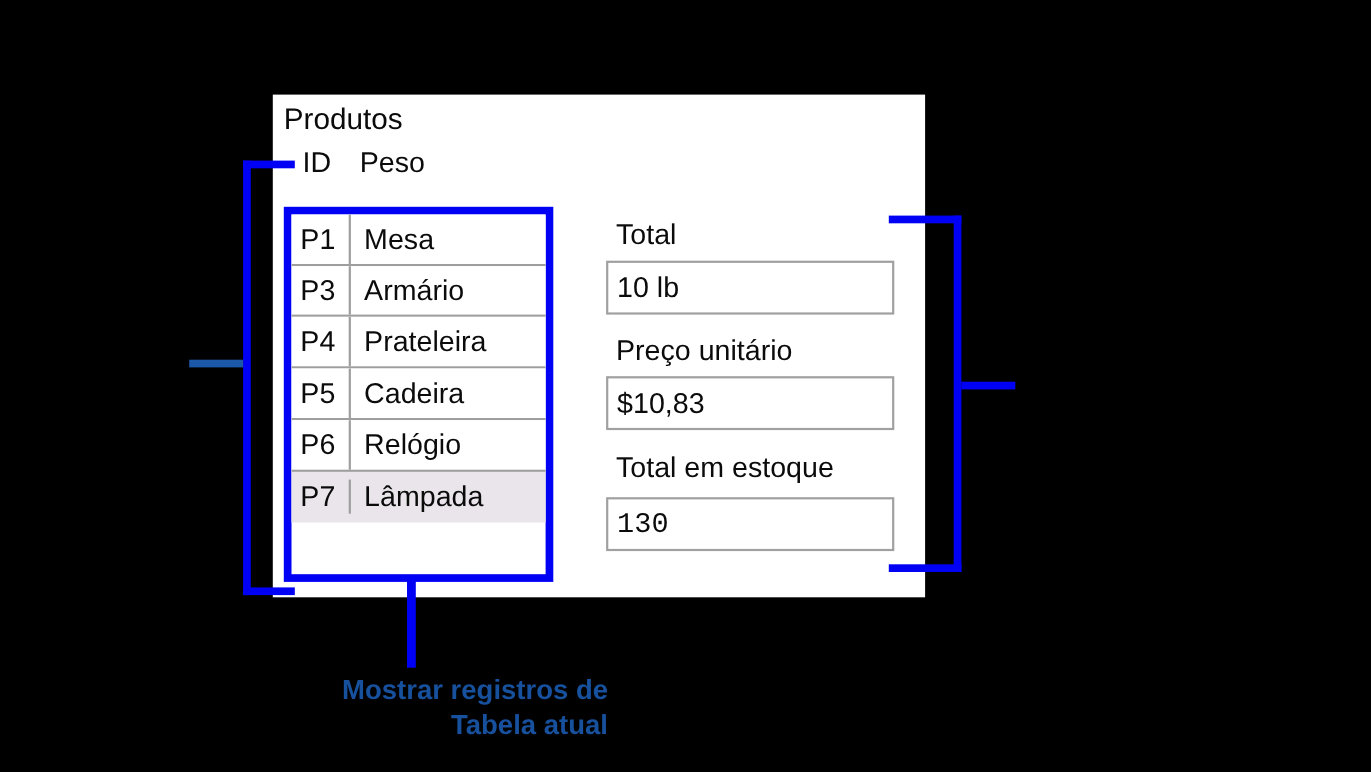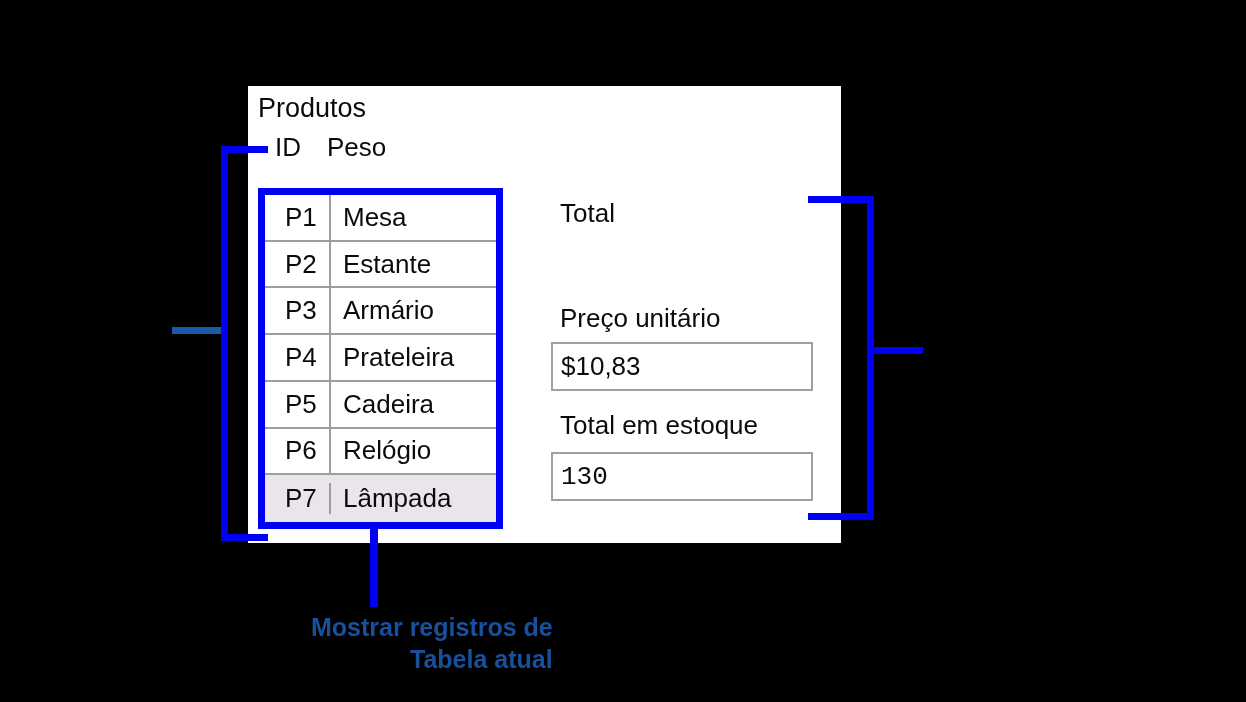--- a/index.html
+++ b/index.html
@@ -37,24 +37,23 @@
     box-sizing:border-box;height:46.714px;display:flex;
     border-bottom:2px solid var(--line-gray,#9e9e9e);
     background:#fff;
   }
   .trow:last-child{border-bottom:none;}
   .trow.hl{background:var(--row-highlight,#e9e5ea);align-items:center;}
   .cell{
     box-sizing:border-box;display:flex;align-items:center;
     font-size:26px;color:var(--text,#0b0b0b);white-space:nowrap;
     overflow:hidden;
-    margin-left:12px;
   }
   .cell.id{width:54px;border-right:2px solid var(--line-gray,#9e9e9e);padding-left:8px;}
-  .cell.nome{flex:1;}
+  .cell.nome{flex:1;padding-left:12px;}
   
   .field-label{
     position:absolute;font-size:26px;line-height:1;color:var(--text,#0b0b0b);
     left:312px;white-space:nowrap;
   }
   .field-box{
     position:absolute;left:303px;width:262px;height:49px;
     box-sizing:border-box;border:2px solid var(--input-border,#a0a0a0);
     background:#fff;display:flex;align-items:center;padding-left:8px;
     font-size:26px;color:var(--text,#0b0b0b);white-space:nowrap;
@@ -78,24 +77,20 @@
 
     <span class="col-header id">ID</span>
     <span class="col-header nome">Peso</span>
 
     <div class="table-box">
         <div class="trow">
           <div class="cell id">P1</div>
           <div class="cell nome">Mesa</div>
         </div>
         <div class="trow">
-          <div class="cell id">P2</div>
-          <div class="cell nome">Estante</div>
-        </div>
-        <div class="trow">
           <div class="cell id">P3</div>
           <div class="cell nome">Armário</div>
         </div>
         <div class="trow">
           <div class="cell id">P4</div>
           <div class="cell nome">Prateleira</div>
         </div>
         <div class="trow">
           <div class="cell id">P5</div>
           <div class="cell nome">Cadeira</div>
@@ -104,20 +99,21 @@
           <div class="cell id">P6</div>
           <div class="cell nome">Relógio</div>
         </div>
         <div class="trow hl">
           <div class="cell id">P7</div>
           <div class="cell nome">Lâmpada</div>
         </div>
       </div>
 
     <div class="field-label" style="top:114px;">Total</div>
+    <div class="field-box" style="top:151px;">10 lb</div>
 
     <div class="field-label" style="top:219px;">Preço unitário</div>
     <div class="field-box" style="top:256px;">$10,83</div>
 
     <div class="field-label" style="top:326px;">Total em estoque</div>
     <div class="field-box" style="top:366px;font-family:Liberation Mono, monospace;">130</div>
   </div>
 
   <div class="blue-line" style="left:221px;top:146px;width:47px;height:7px;"></div>
   <div class="blue-line" style="left:221px;top:146px;width:7px;height:395px;"></div>

